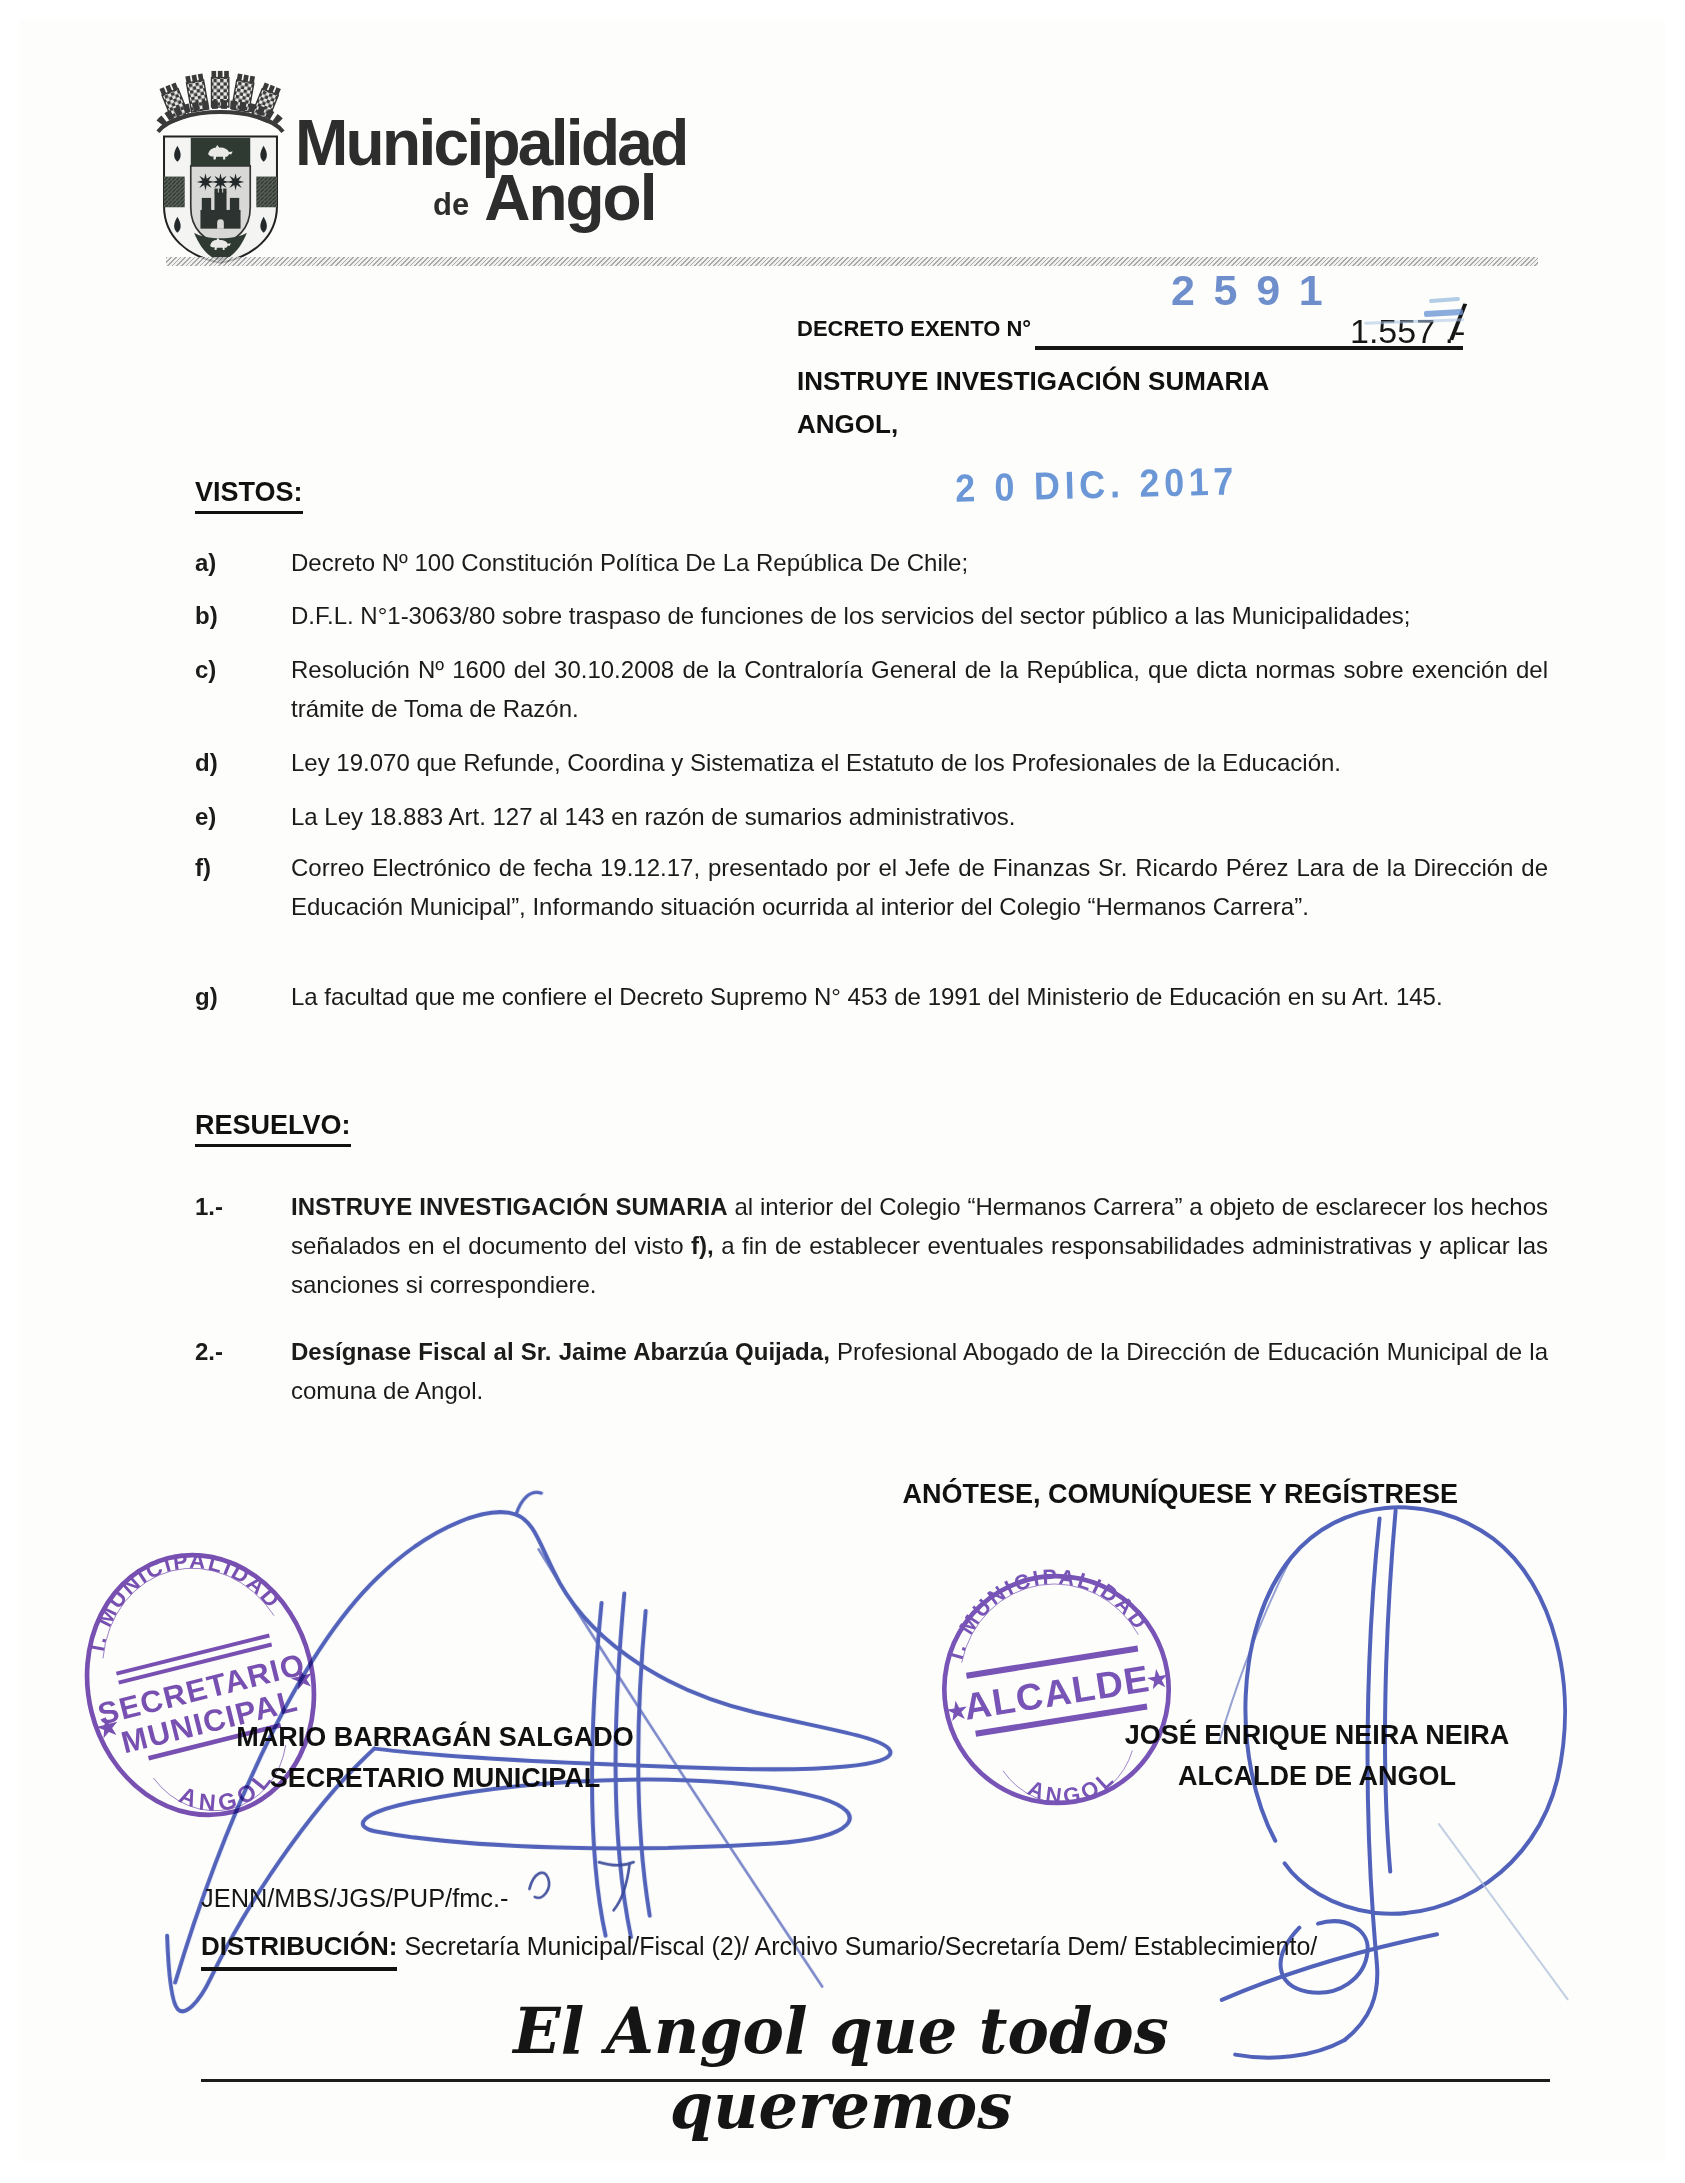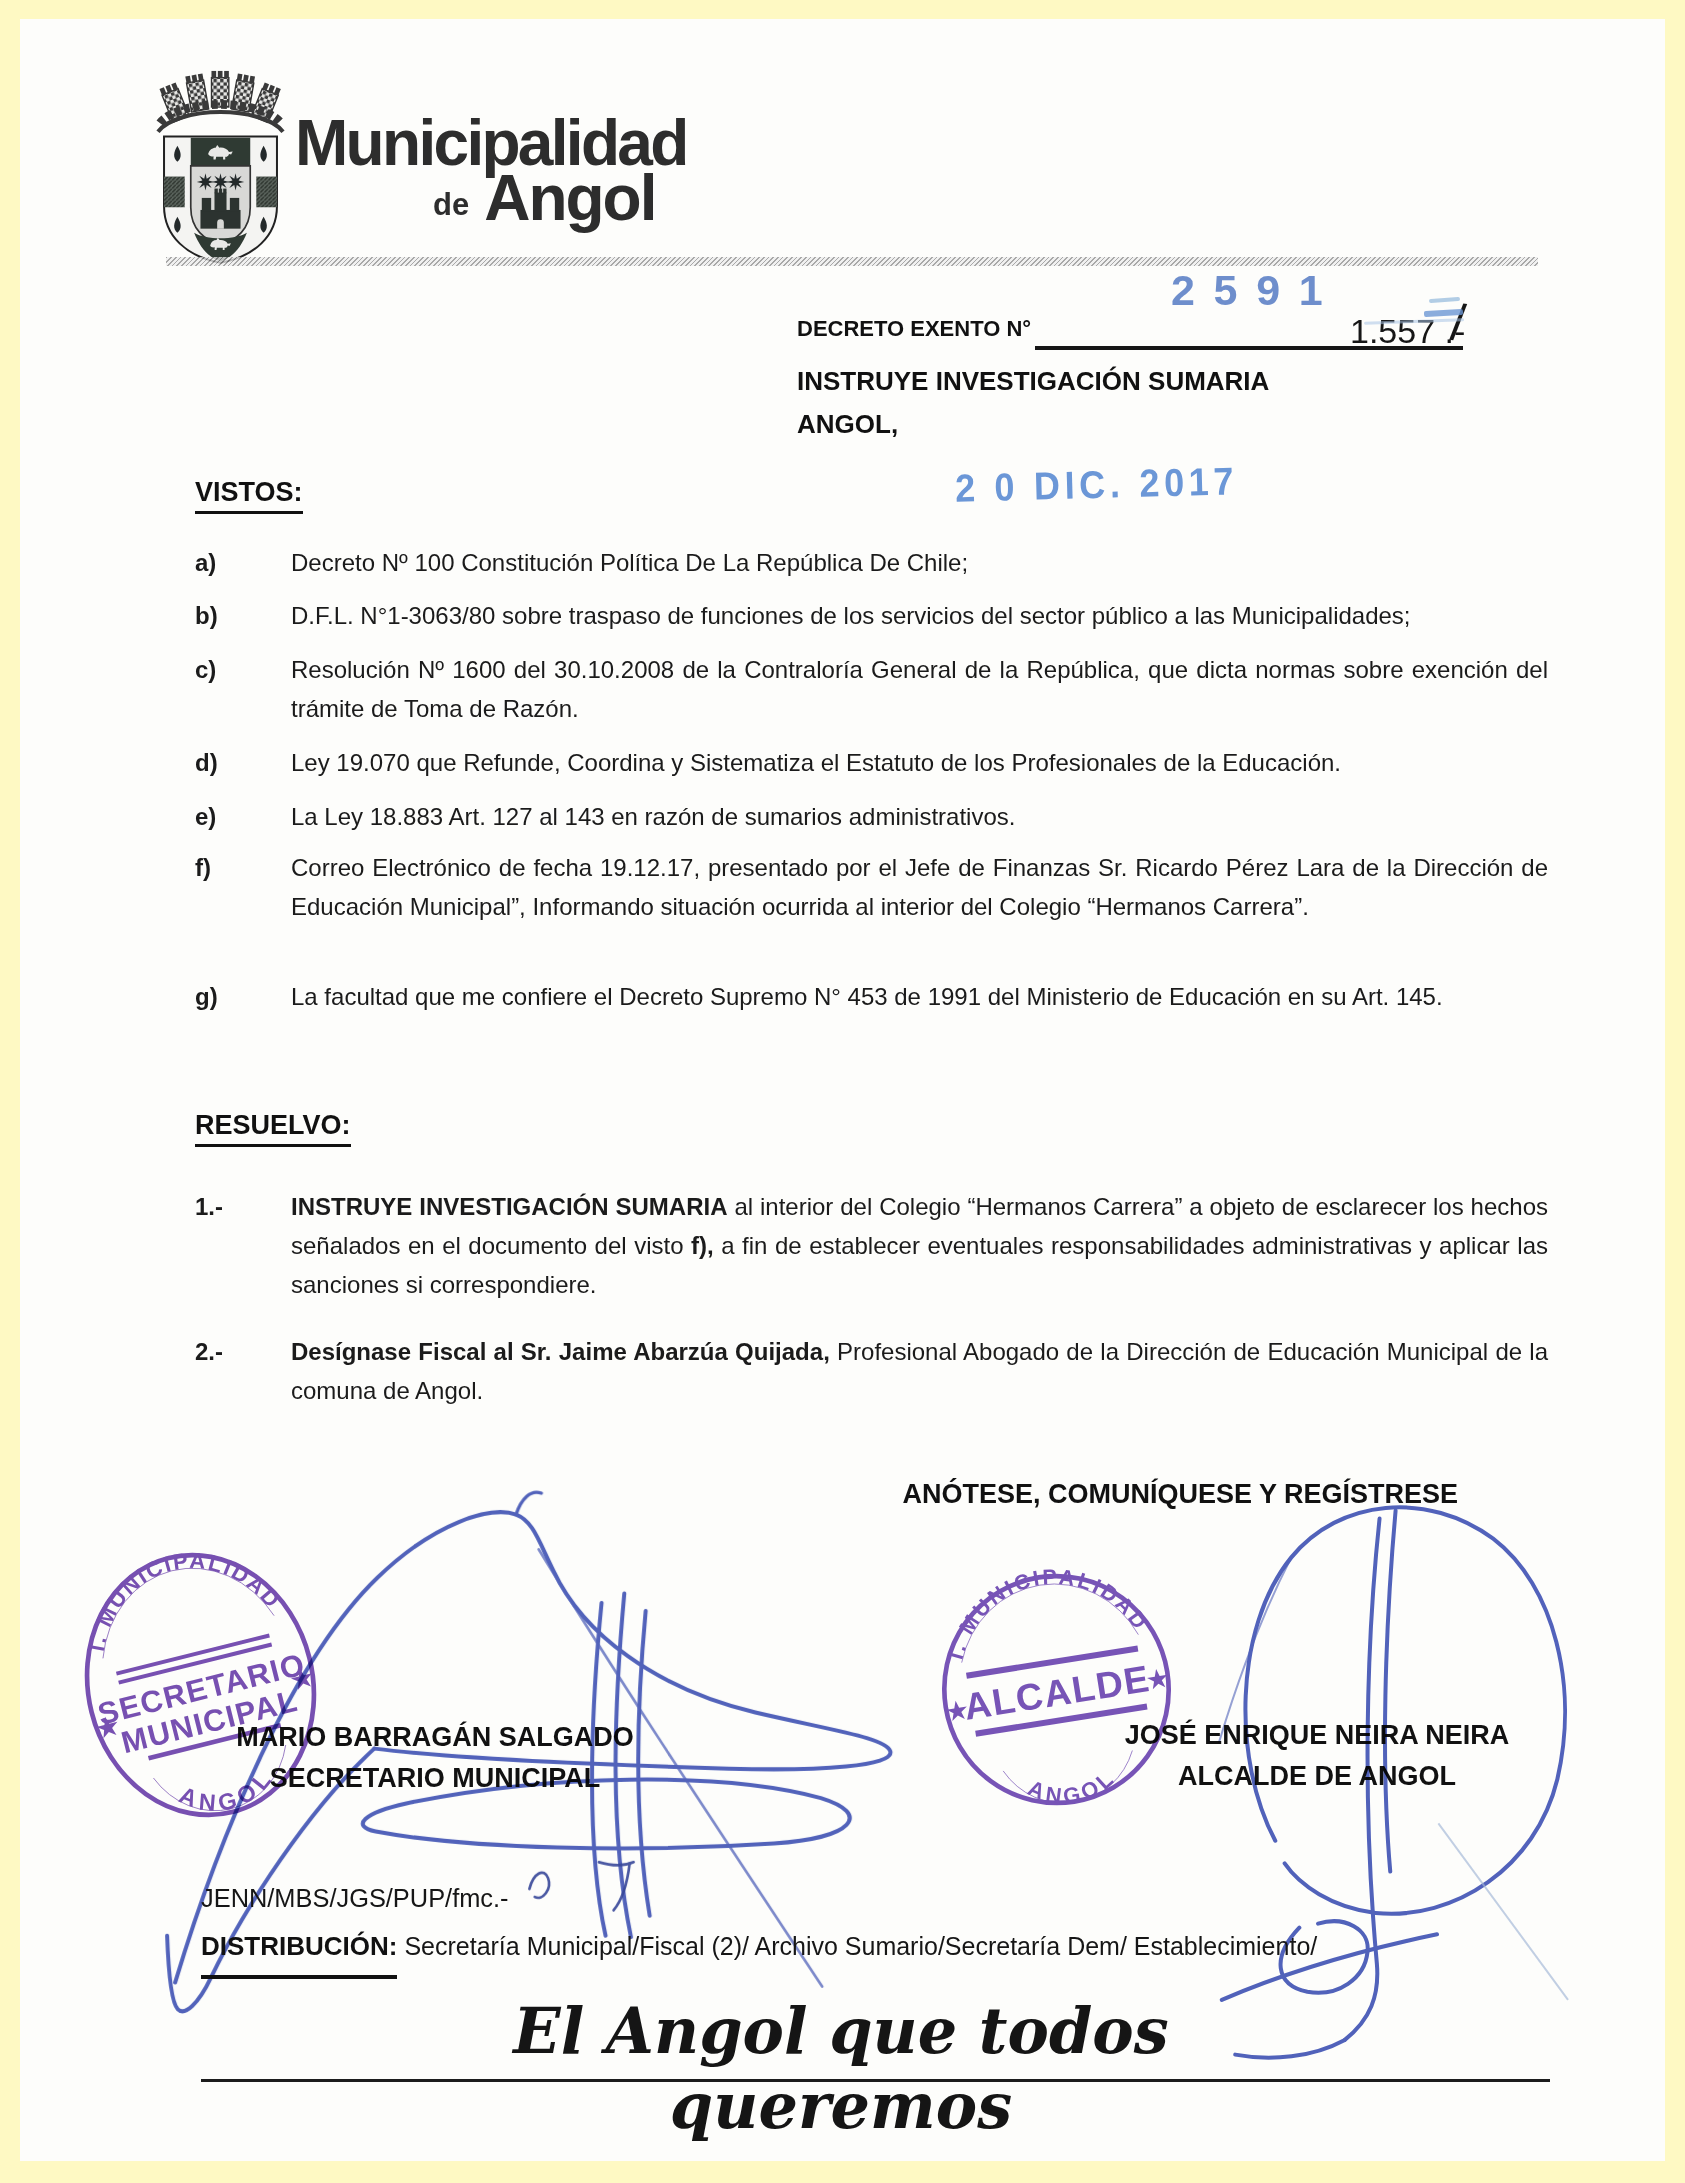--- a/index.html
+++ b/index.html
@@ -1,16 +1,16 @@
 <!DOCTYPE html>
 <html style="font-size:10.7px"><head>
 <meta charset="utf-8">
 <style>
   html,body{margin:0;padding:0;background:#000;}
-  .canvas{position:relative;width:1685px;height:2183px;background:#fef9c3;overflow:hidden;
+  .canvas{position:relative;width:1685px;height:2183px;background:#ffffff;overflow:hidden;
           font-family:"Liberation Sans",sans-serif;color:#1b1b1b;}
   .page{position:absolute;left:20px;top:18.7px;width:1645px;height:2142px;background:#fdfdfb;}
   .abs{position:absolute;}
   
   .org-title{font-size:64px;font-weight:bold;color:#2d2d2d;letter-spacing:-2.7px;}
   .org-sub{display:flex;align-items:flex-end;}
   .org-de{font-size:31px;font-weight:bold;color:#2d2d2d;margin-right:15px;margin-bottom:6.7px;}
   .org-city{font-size:64px;font-weight:bold;color:#2d2d2d;letter-spacing:-2px;line-height:1;}
   .hatch-divider{height:8.7px;opacity:.75;
      background:repeating-linear-gradient(135deg,#8d8d8d 0 1.3px,#ececec 1.3px 3.3px);}
@@ -29,21 +29,21 @@
   .vitem{position:absolute;left:195px;width:1344px;font-size:24px;line-height:39px;}
   .vletter{position:absolute;left:0;top:0;font-weight:bold;}
   .vtext{margin-left:96px;width:1257px;text-align:justify;}
   .closing{font-size:27px;font-weight:bold;color:#111;text-align:right;}
   
   .name-block{text-align:center;font-weight:bold;font-size:27px;line-height:41px;color:#111;}
   .stamp-svg{mix-blend-mode:multiply;filter:blur(0.3px);}
   .ink-svg{mix-blend-mode:multiply;}
   
   .initials{font-size:25.4px;color:#161616;}
-  .dist-label{font-size:26px;font-weight:bold;border-bottom:4px solid #111;padding-bottom:14px;color:#111;}
+  .dist-label{font-size:26px;font-weight:bold;border-bottom:4px solid #111;padding-bottom:6px;color:#111;}
   .dist-text{font-size:25px;color:#161616;}
   .motto{font-family:"DejaVu Serif",serif;font-style:italic;font-weight:bold;
      font-size:64px;color:#151515;text-align:center;transform:scaleX(.97);}
   .thin-line{height:2.7px;background:#1c1c1c;}
 </style>
 </head>
 <body>
 
 <div class="canvas">
   <div class="page"></div>

